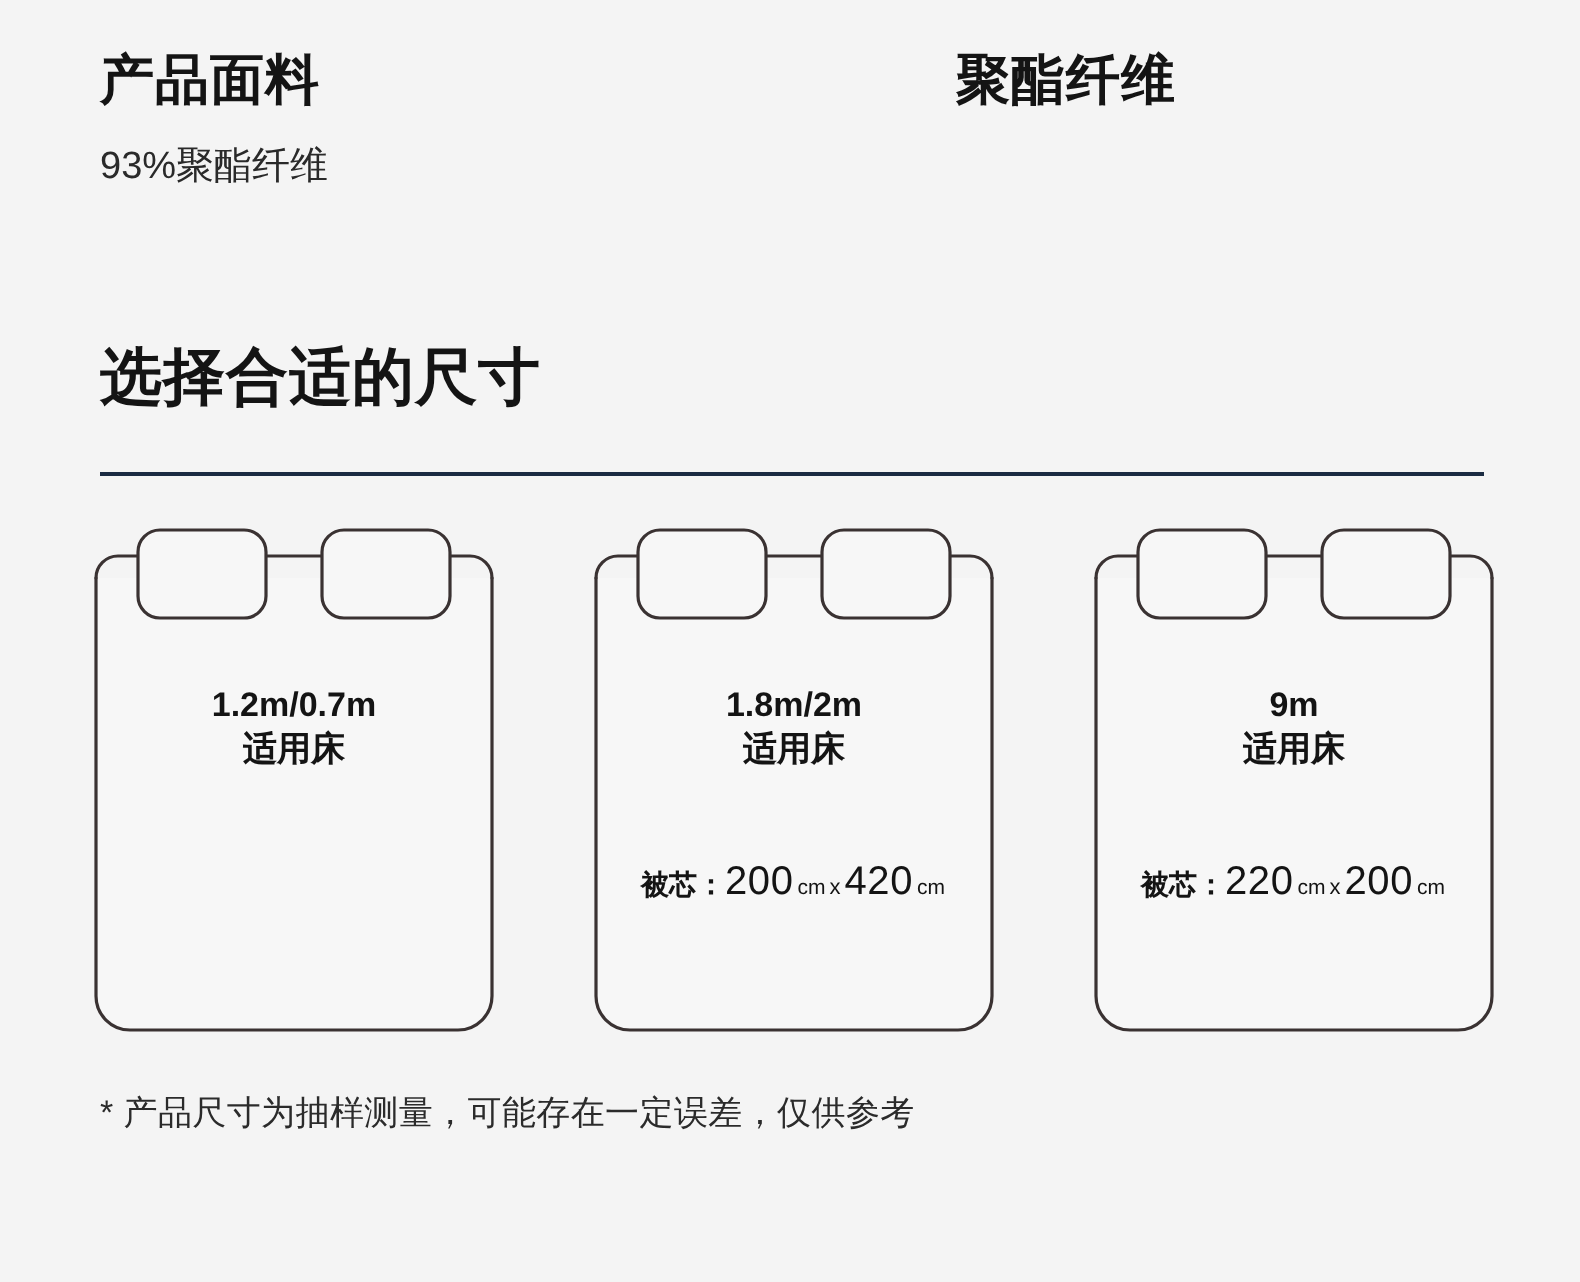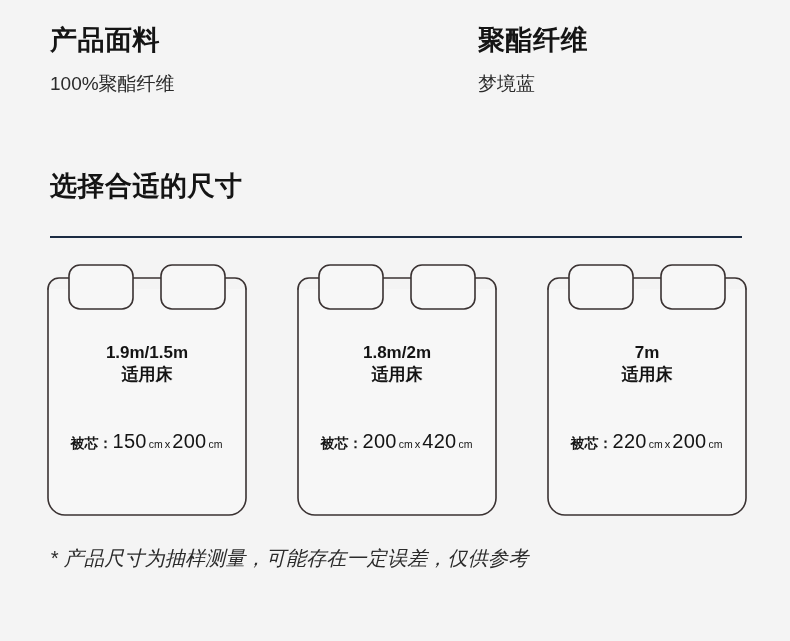--- a/index.html
+++ b/index.html
@@ -46,21 +46,21 @@
     color: #2a2a2a;
     line-height: 1.2;
     white-space: nowrap;
   }
 
   
   .section-heading {
     position: absolute;
     left: 50px;
     top: 168px;
-    font-size: 27px;
+    font-size: 31px;
     font-weight: bold;
     letter-spacing: 0.5px;
     color: #141414;
     white-space: nowrap;
   }
   .divider {
     position: absolute;
     left: 50px;
     top: 236px;
     width: 692px;
@@ -136,65 +136,60 @@
     font-size: 11px;
     font-weight: normal;
     margin: 0 2px 0 1px;
   }
 
   
   .footnote {
     position: absolute;
     left: 50px;
     top: 545px;
-    font-size: 20px;
+    font-size: 17px;
     color: #2b2b2b;
     letter-spacing: 0.2px;
     white-space: nowrap;
-    font-style: italic;
   }
 </style>
 </head>
 <body>
 
 <div class="info-row">
 
   <div class="info-block fabric">
     <div class="info-title">产品面料</div>
-    <div class="info-value">100%聚酯纤维</div>
+    <div class="info-value">93%聚酯纤维</div>
   </div>
 
   <div class="info-block color">
     <div class="info-title">聚酯纤维</div>
-    <div class="info-value">梦境蓝</div>
   </div>
 
 </div>
 
 <div class="section-heading">选择合适的尺寸</div>
 
 <div class="divider"></div>
 
 <div class="beds">
 
   <div class="bed bed-1">
     <svg width="200" height="254" viewBox="0 0 200 254">
       <path d="M1,27 L1,236 A17,17 0 0 0 18,253 L182,253 A17,17 0 0 0 199,236 L199,27" fill="#f7f7f7" stroke="#3a3232" stroke-width="1.6" stroke-linecap="round" stroke-linejoin="round"></path>
       <path d="M1,27 A11,11 0 0 1 12,16 L30,16" fill="none" stroke="#3a3232" stroke-width="1.6" stroke-linecap="round"></path>
       <path d="M199,27 A11,11 0 0 0 188,16 L170,16" fill="none" stroke="#3a3232" stroke-width="1.6" stroke-linecap="round"></path>
       <line x1="86" y1="16" x2="114" y2="16" stroke="#3a3232" stroke-width="1.6" stroke-linecap="round"></line>
       <rect x="22" y="3" width="64" height="44" rx="11" ry="11" fill="#f7f7f7" stroke="#3a3232" stroke-width="1.6"></rect>
       <rect x="114" y="3" width="64" height="44" rx="11" ry="11" fill="#f7f7f7" stroke="#3a3232" stroke-width="1.6"></rect>
     </svg>
     <div class="bed-text bed-label">
-      <span>1.9m/1.5m</span>
+      <span>1.2m/0.7m</span>
       <span class="line2">适用床</span>
-    </div>
-    <div class="bed-text bed-size">
-      <span class="prefix">被芯：</span><span class="num">150</span><span class="unit">cm</span><span class="times">x</span><span class="num">200</span><span class="unit">cm</span>
     </div>
   </div>
 
   <div class="bed bed-2">
     <svg width="200" height="254" viewBox="0 0 200 254">
       <path d="M1,27 L1,236 A17,17 0 0 0 18,253 L182,253 A17,17 0 0 0 199,236 L199,27" fill="#f7f7f7" stroke="#3a3232" stroke-width="1.6" stroke-linecap="round" stroke-linejoin="round"></path>
       <path d="M1,27 A11,11 0 0 1 12,16 L30,16" fill="none" stroke="#3a3232" stroke-width="1.6" stroke-linecap="round"></path>
       <path d="M199,27 A11,11 0 0 0 188,16 L170,16" fill="none" stroke="#3a3232" stroke-width="1.6" stroke-linecap="round"></path>
       <line x1="86" y1="16" x2="114" y2="16" stroke="#3a3232" stroke-width="1.6" stroke-linecap="round"></line>
       <rect x="22" y="3" width="64" height="44" rx="11" ry="11" fill="#f7f7f7" stroke="#3a3232" stroke-width="1.6"></rect>
@@ -212,21 +207,21 @@
   <div class="bed bed-3">
     <svg width="200" height="254" viewBox="0 0 200 254">
       <path d="M1,27 L1,236 A17,17 0 0 0 18,253 L182,253 A17,17 0 0 0 199,236 L199,27" fill="#f7f7f7" stroke="#3a3232" stroke-width="1.6" stroke-linecap="round" stroke-linejoin="round"></path>
       <path d="M1,27 A11,11 0 0 1 12,16 L30,16" fill="none" stroke="#3a3232" stroke-width="1.6" stroke-linecap="round"></path>
       <path d="M199,27 A11,11 0 0 0 188,16 L170,16" fill="none" stroke="#3a3232" stroke-width="1.6" stroke-linecap="round"></path>
       <line x1="86" y1="16" x2="114" y2="16" stroke="#3a3232" stroke-width="1.6" stroke-linecap="round"></line>
       <rect x="22" y="3" width="64" height="44" rx="11" ry="11" fill="#f7f7f7" stroke="#3a3232" stroke-width="1.6"></rect>
       <rect x="114" y="3" width="64" height="44" rx="11" ry="11" fill="#f7f7f7" stroke="#3a3232" stroke-width="1.6"></rect>
     </svg>
     <div class="bed-text bed-label">
-      <span>7m</span>
+      <span>9m</span>
       <span class="line2">适用床</span>
     </div>
     <div class="bed-text bed-size">
       <span class="prefix">被芯：</span><span class="num">220</span><span class="unit">cm</span><span class="times">x</span><span class="num">200</span><span class="unit">cm</span>
     </div>
   </div>
 
 </div>
 
 <div class="footnote">* 产品尺寸为抽样测量，可能存在一定误差，仅供参考</div>

